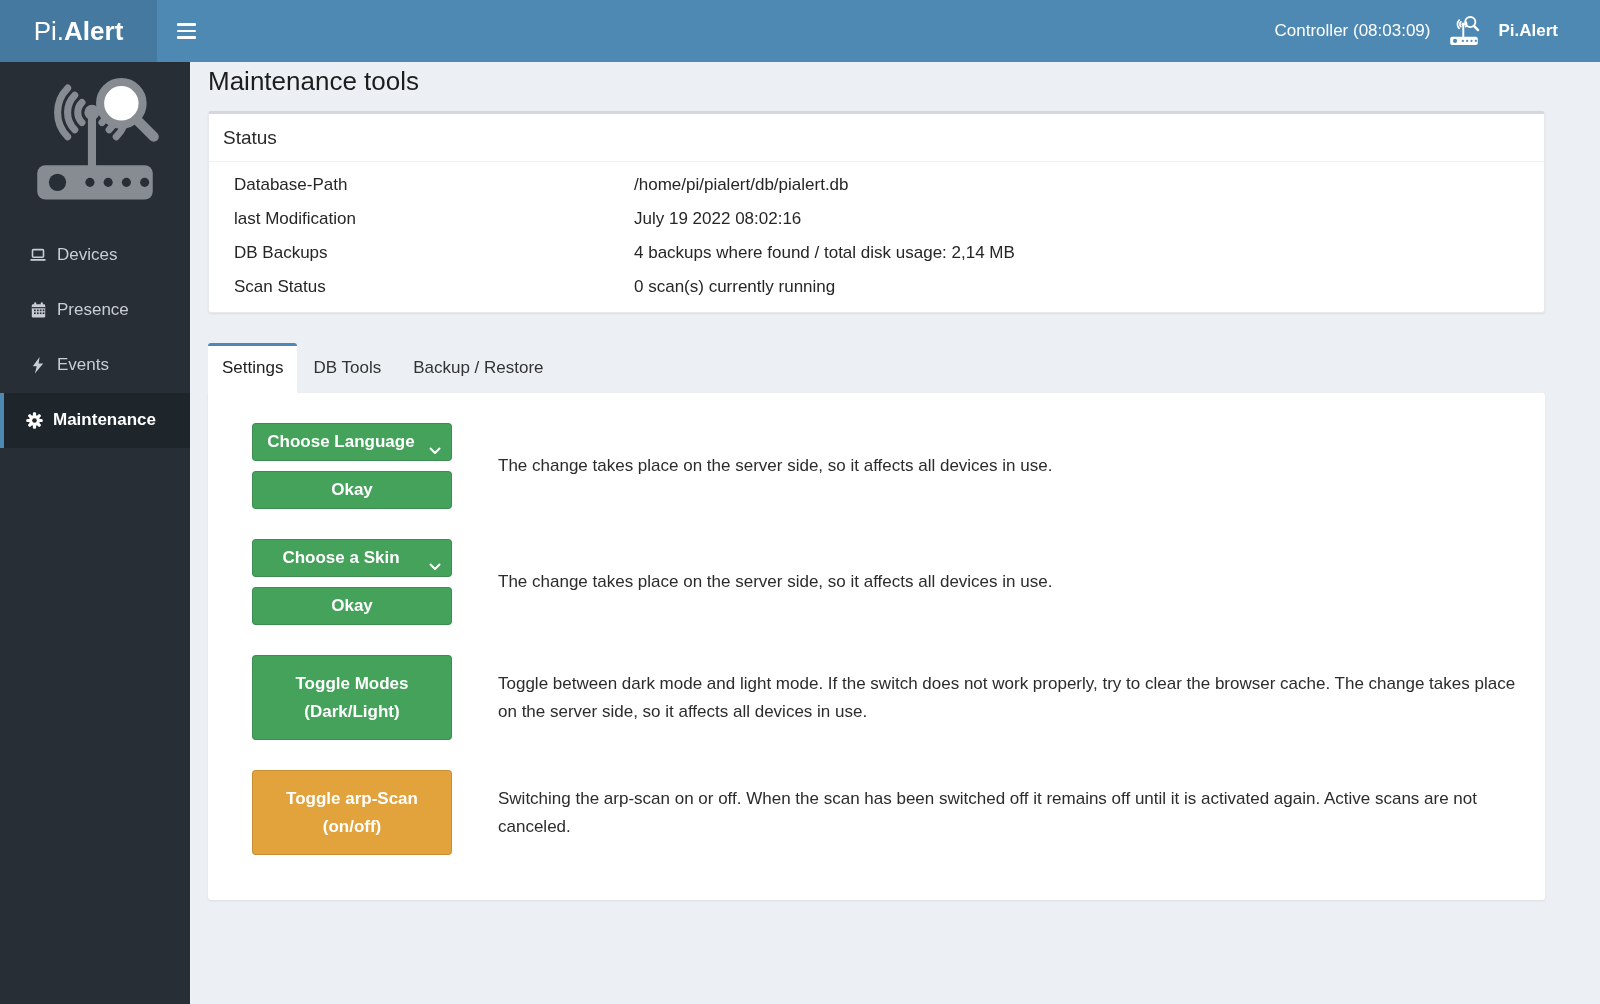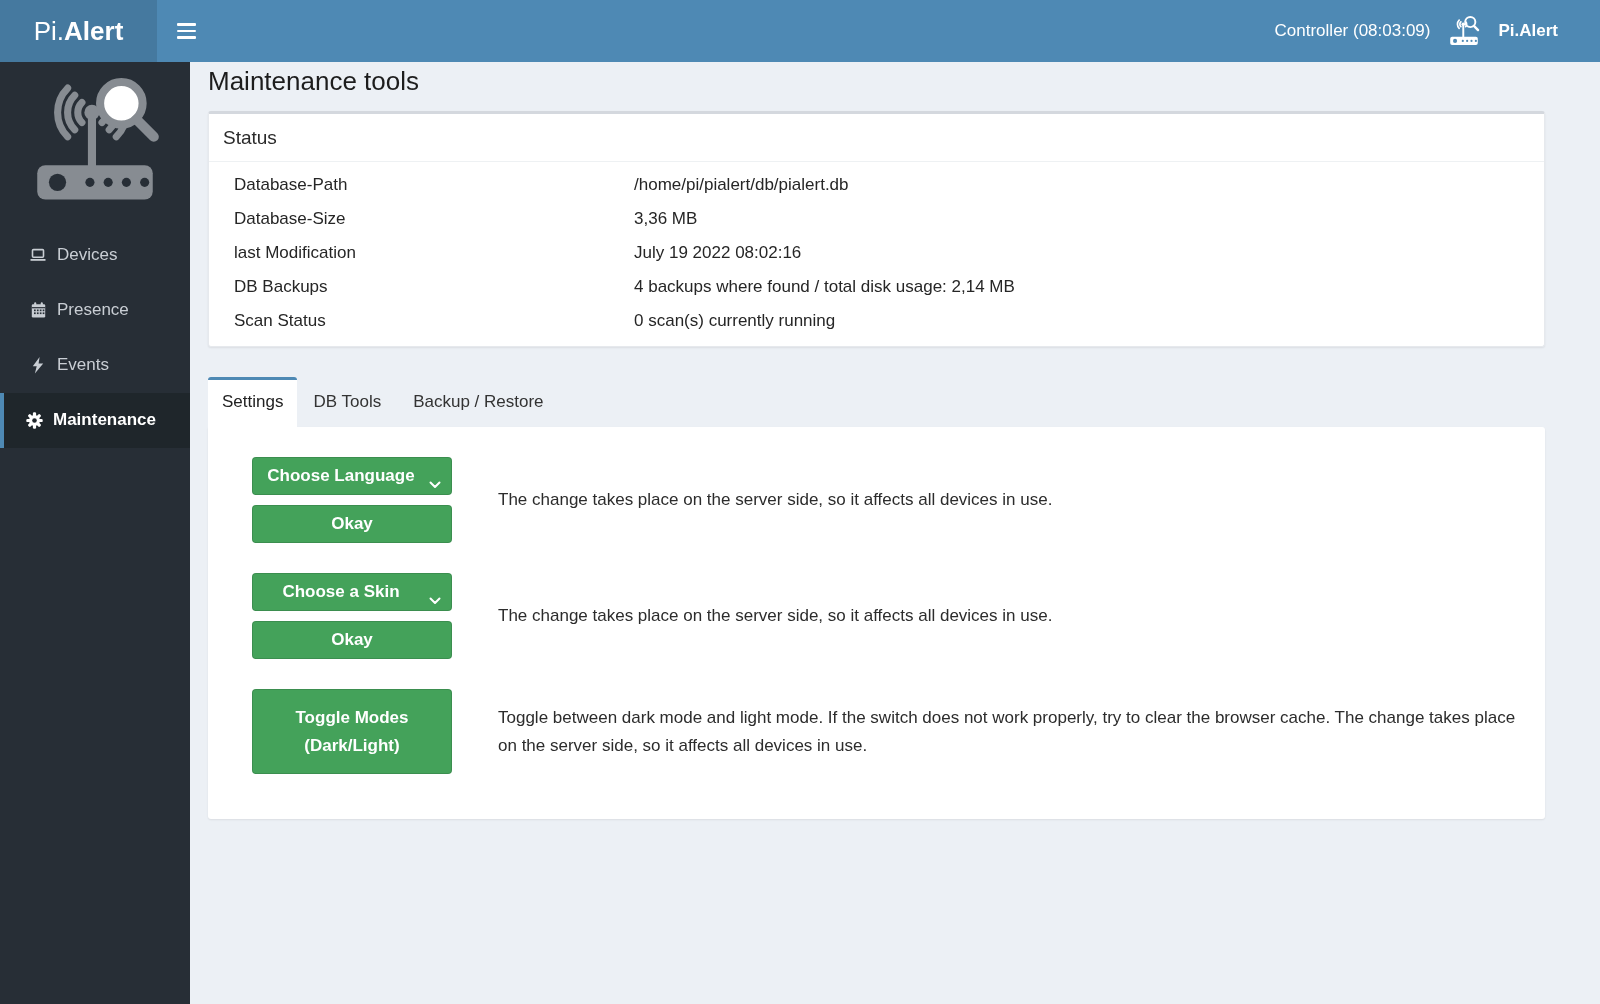--- a/index.html
+++ b/index.html
@@ -189,24 +189,20 @@
   <h1 class="page-title">Maintenance tools</h1>
 
   <section class="box">
     <div class="box-header">Status</div>
     <div class="status-table">
       <div class="srow">
         <div class="slabel">Database-Path</div>
         <div class="svalue">/home/pi/pialert/db/pialert.db</div>
       </div>
       <div class="srow">
-        <div class="slabel">Database-Size</div>
-        <div class="svalue">3,36 MB</div>
-      </div>
-      <div class="srow">
         <div class="slabel">last Modification</div>
         <div class="svalue">July 19 2022 08:02:16</div>
       </div>
       <div class="srow">
         <div class="slabel">DB Backups</div>
         <div class="svalue">4 backups where found / total disk usage: 2,14 MB</div>
       </div>
       <div class="srow">
         <div class="slabel">Scan Status</div>
         <div class="svalue">0 scan(s) currently running</div>
@@ -255,15 +251,24 @@
     <div class="setting-row">
       <div class="ctrl-col">
         <button class="btn tall bg-green">
           <span>Toggle Modes</span>
           <span>(Dark/Light)</span>
         </button>
       </div>
       <p class="desc">Toggle between dark mode and light mode. If the switch does not work properly, try to clear the browser cache. The change takes place on the server side, so it affects all devices in use.</p>
     </div>
 
+    <div class="setting-row">
+      <div class="ctrl-col">
+        <button class="btn tall bg-orange">
+          <span>Toggle arp-Scan</span>
+          <span>(on/off)</span>
+        </button>
+      </div>
+      <p class="desc">Switching the arp-scan on or off. When the scan has been switched off it remains off until it is activated again. Active scans are not canceled.</p>
+    </div>
 
   </section>
 </main>
 
 </body></html>

